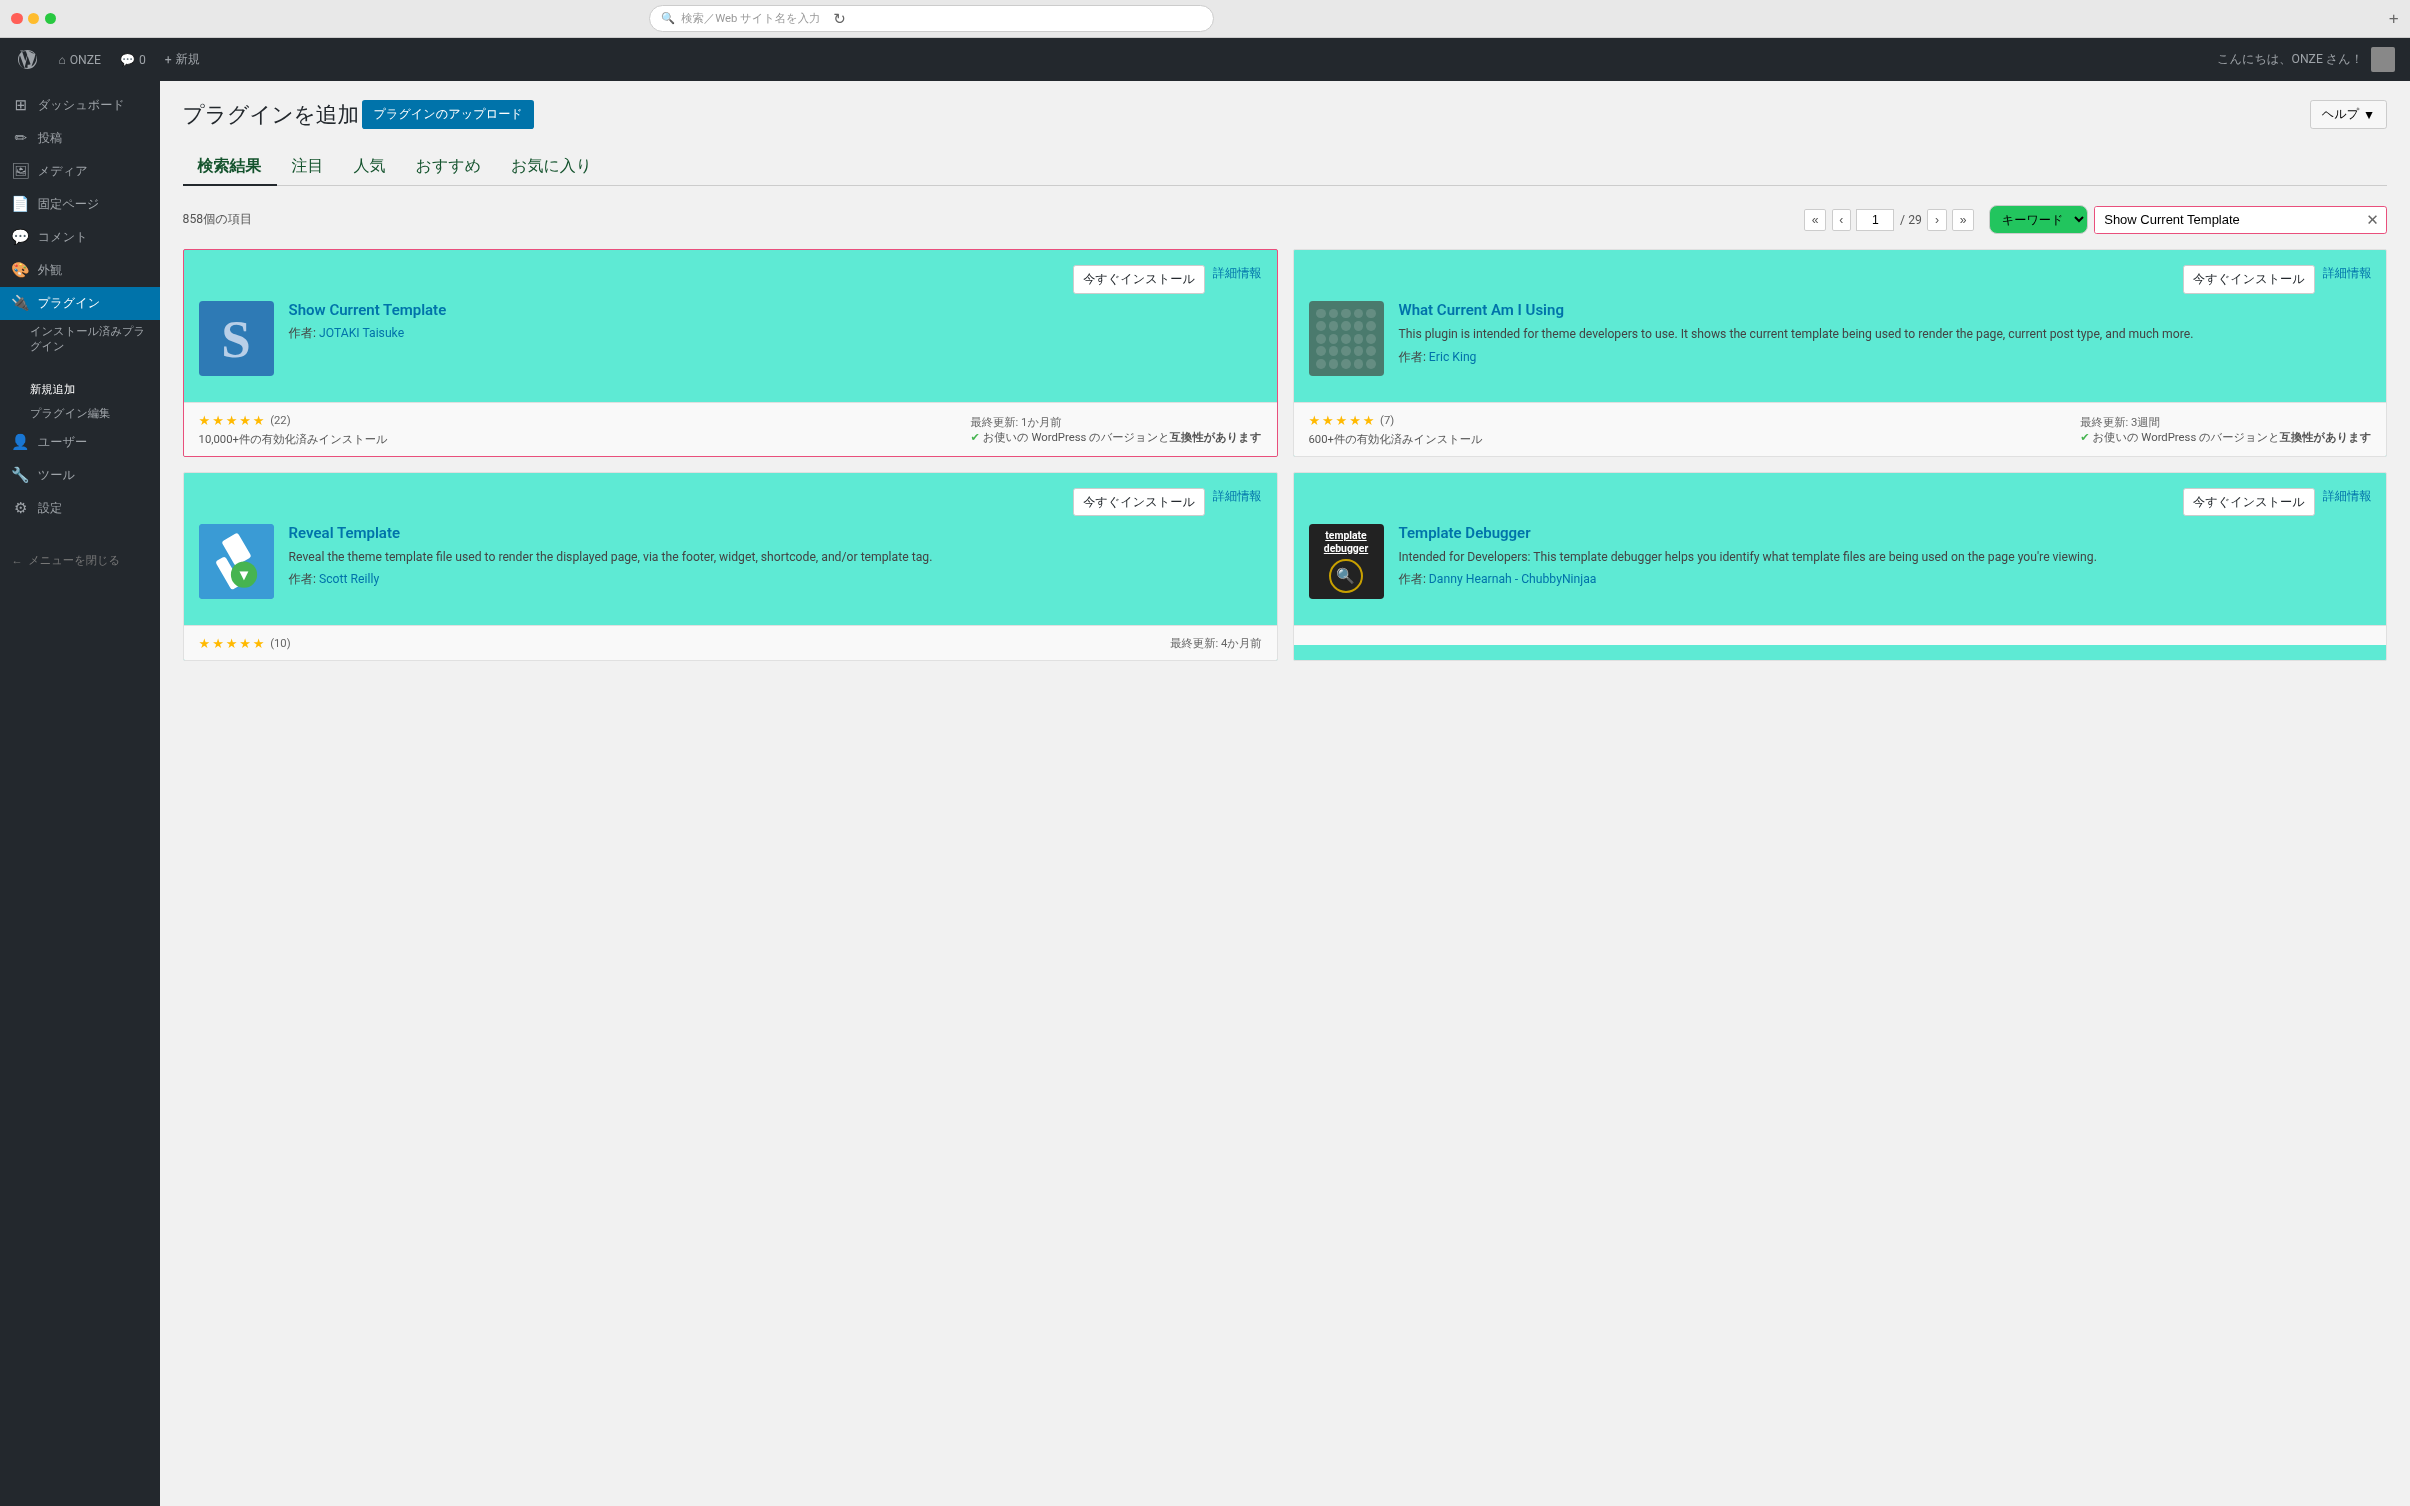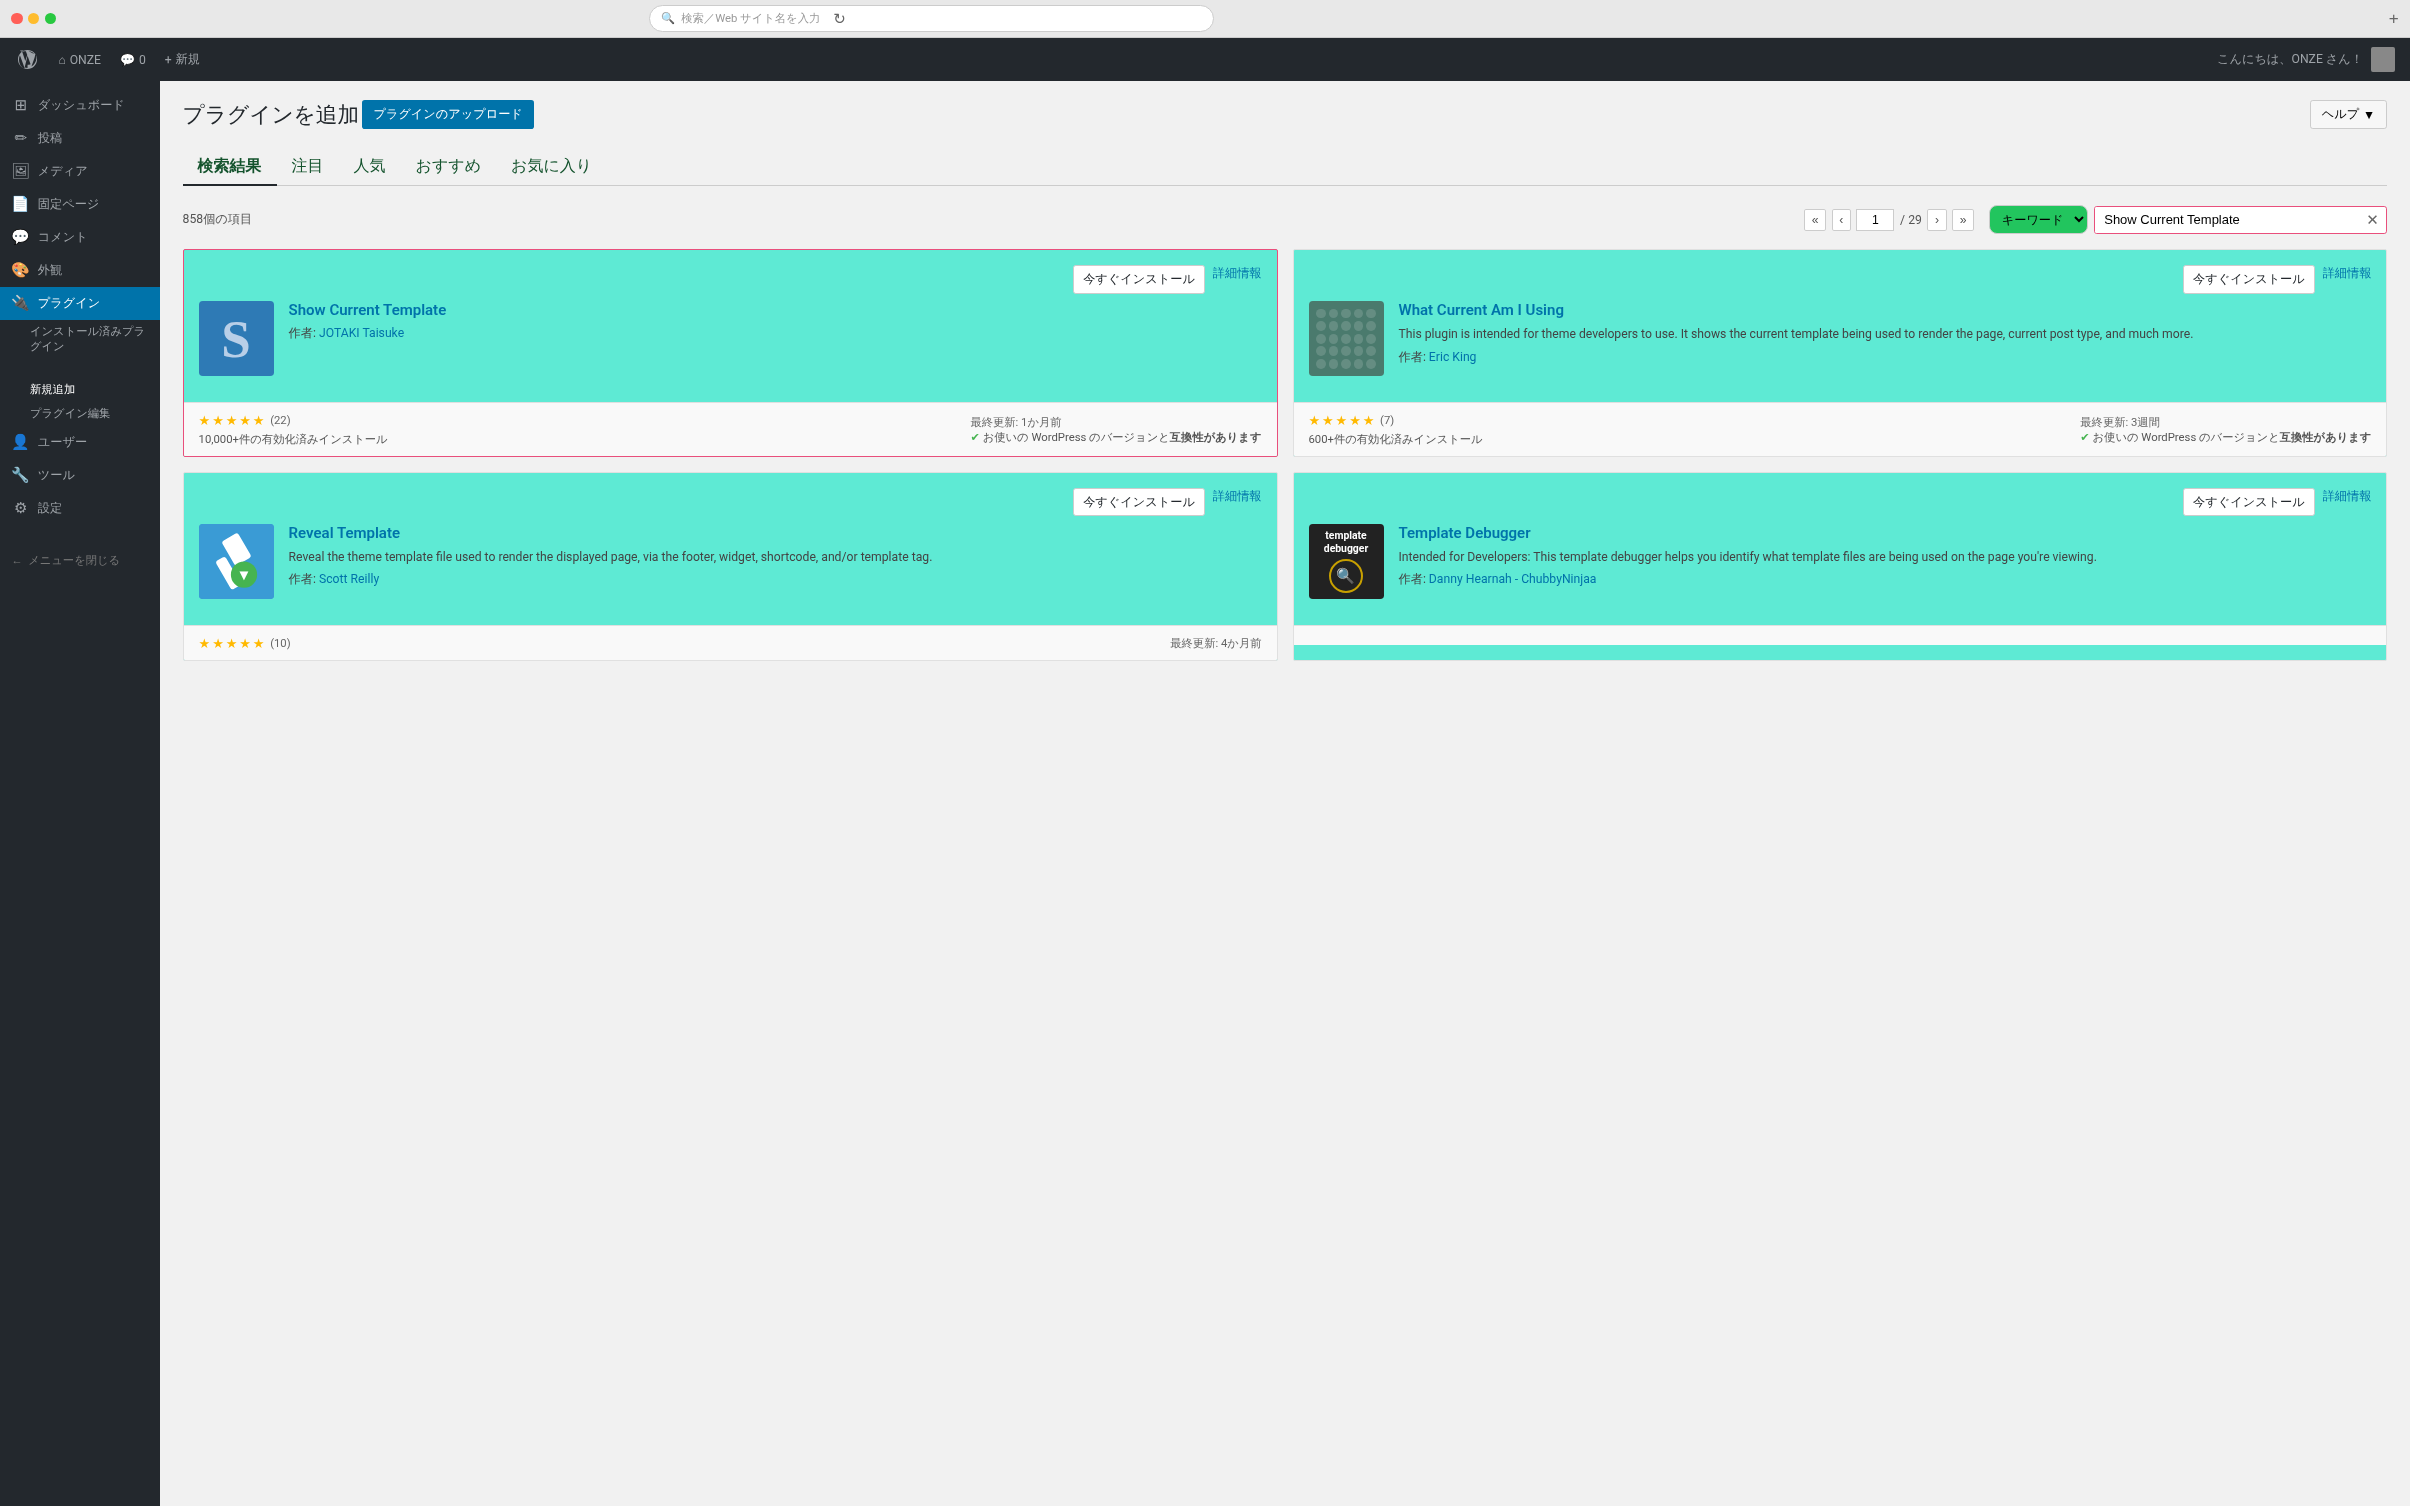--- a/index.html
+++ b/index.html
@@ -351,20 +351,21 @@
       aspect-ratio: 1;
     }
 
     
     .debugger-text {
       color: white;
       font-size: 10.4px;
       font-weight: bold;
       text-align: center;
       line-height: 1.2;
+      text-decoration: underline;
     }
     .debugger-circle {
       width: 34px;
       height: 34px;
       border-radius: 50%;
       border: 2.8px solid #c8a000;
       display: flex;
       align-items: center;
       justify-content: center;
     }

